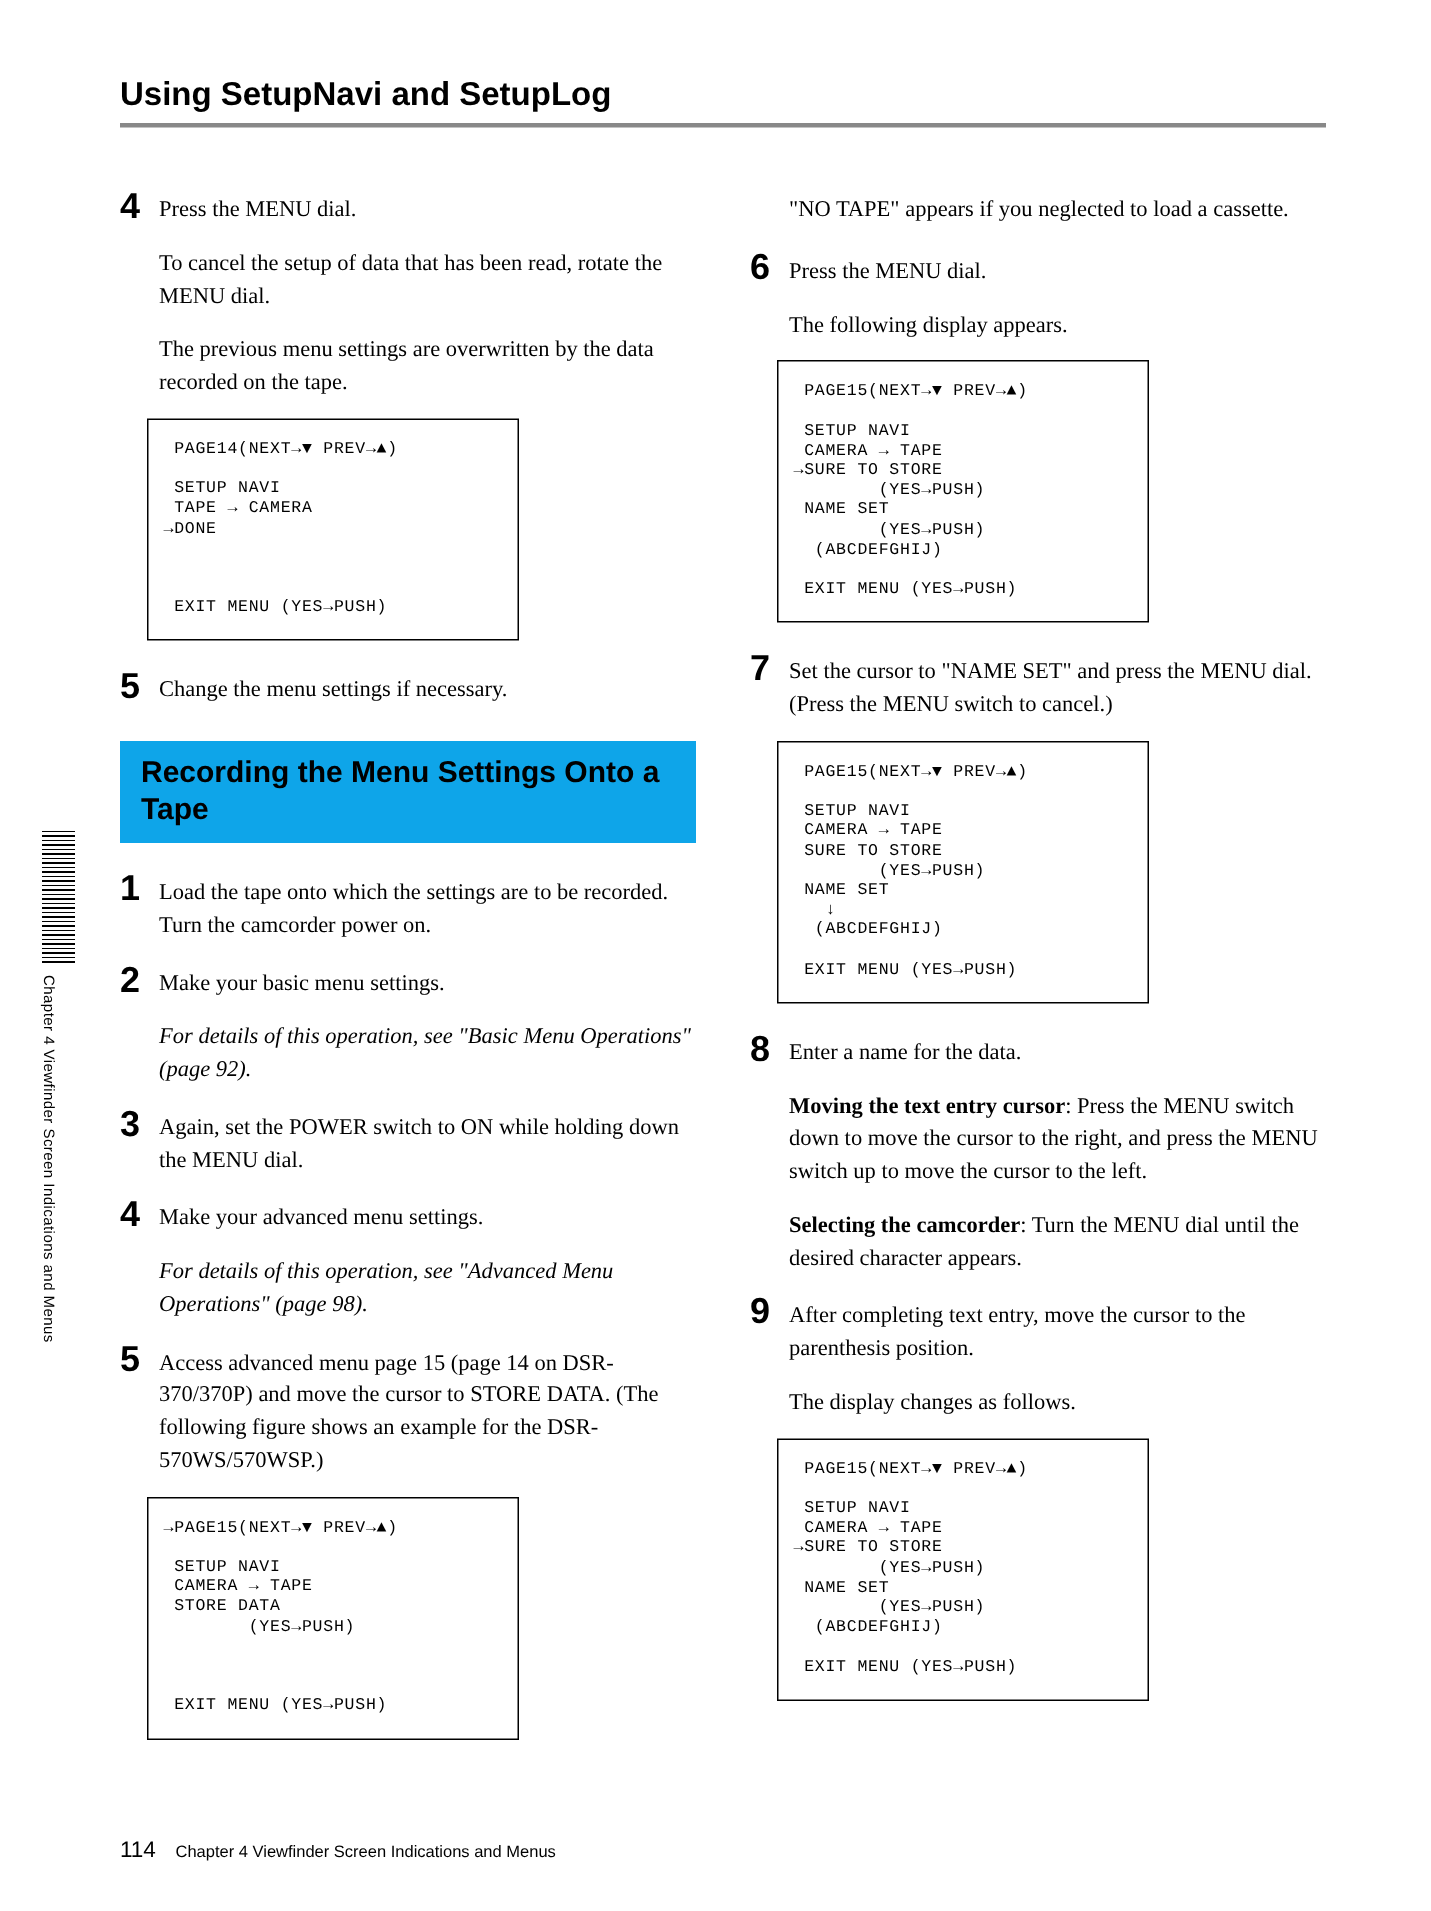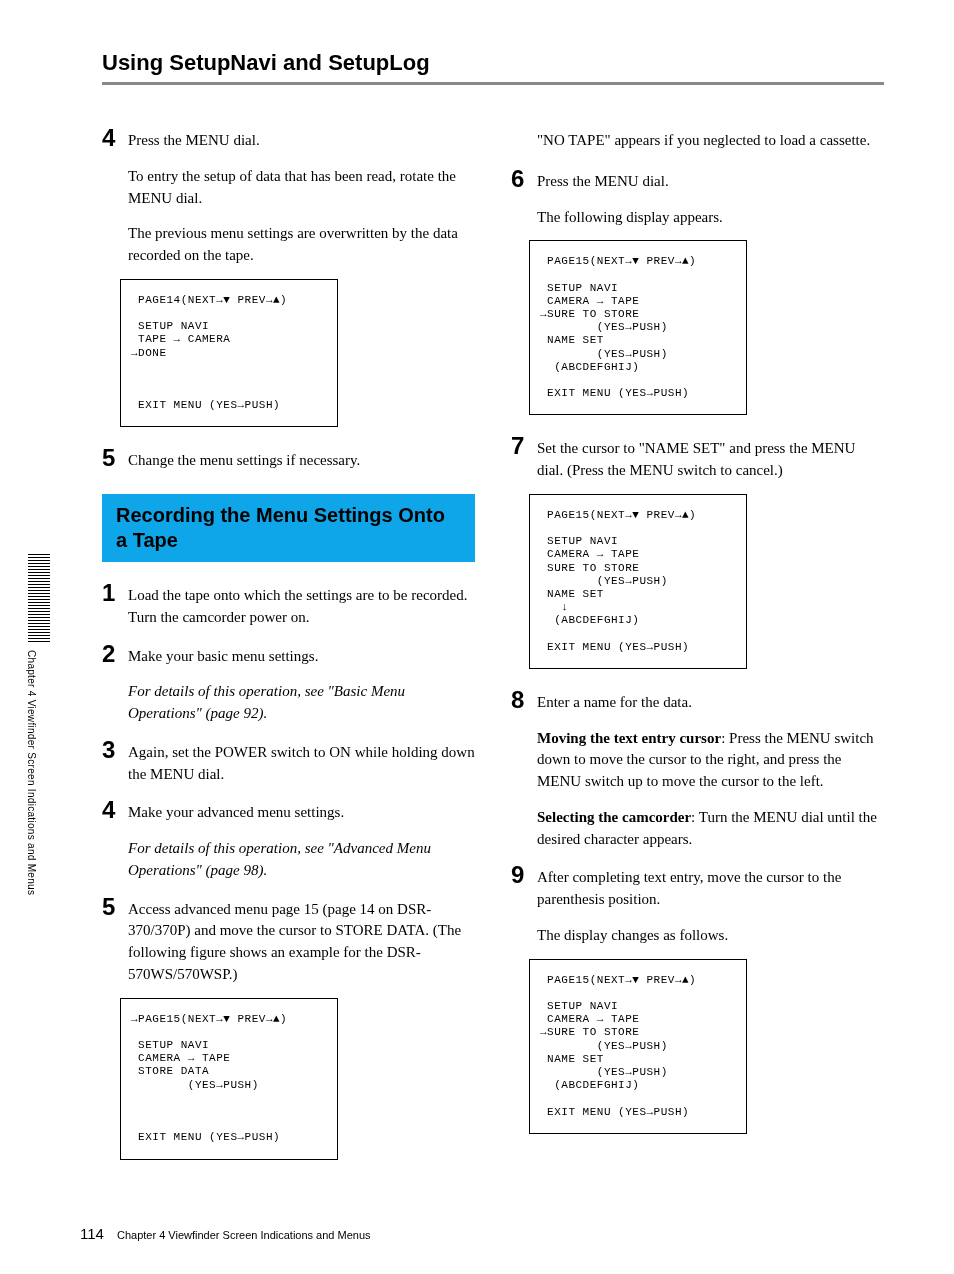--- a/index.html
+++ b/index.html
@@ -6,21 +6,20 @@
   body {
     font-family: Georgia, 'Times New Roman', serif;
     background: #fff;
     width: 954px;
     height: 1274px;
     position: relative;
     color: #000;
   }
   .page {
     padding: 50px 70px 40px 80px;
-    margin-left: 22px;
   }
   .page-title {
     font-family: Arial, Helvetica, sans-serif;
     font-weight: bold;
     font-size: 22px;
     padding-bottom: 6px;
     border-bottom: 3px solid #888;
     margin-bottom: 40px;
   }
   .columns {
@@ -57,21 +56,21 @@
     background: #0ea5e9;
     font-family: Arial, Helvetica, sans-serif;
     font-weight: bold;
     font-size: 20px;
     padding: 9px 14px;
     margin: 22px 0 18px 0;
     line-height: 1.25;
   }
   .screen {
     border: 1px solid #000;
-    width: 218px;
+    width: 248px;
     padding: 14px 10px 14px 10px;
     margin: 6px 0 18px 18px;
     font-family: 'Courier New', monospace;
     font-size: 11px;
     line-height: 1.2;
     letter-spacing: 0.5px;
     white-space: pre;
   }
   .bold { font-weight: bold; }
   .indent-block { margin-left: 0px; }
@@ -115,21 +114,21 @@
   <div class="page-title">Using SetupNavi and SetupLog</div>
 
   <div class="columns">
 
     <div class="col">
 
       <div class="step">
         <div class="step-num">4</div>
         <div class="step-body">
           <p>Press the MENU dial.</p>
-          <p>To entry the setup of data that has been read, rotate the MENU dial.</p>
+          <p>To cancel the setup of data that has been read, rotate the MENU dial.</p>
           <p>The previous menu settings are overwritten by the data recorded on the tape.</p>
         </div>
       </div>
 
       <div class="screen"> PAGE14(NEXT→▼ PREV→▲)
 
  SETUP NAVI
  TAPE → CAMERA
 →DONE
 

